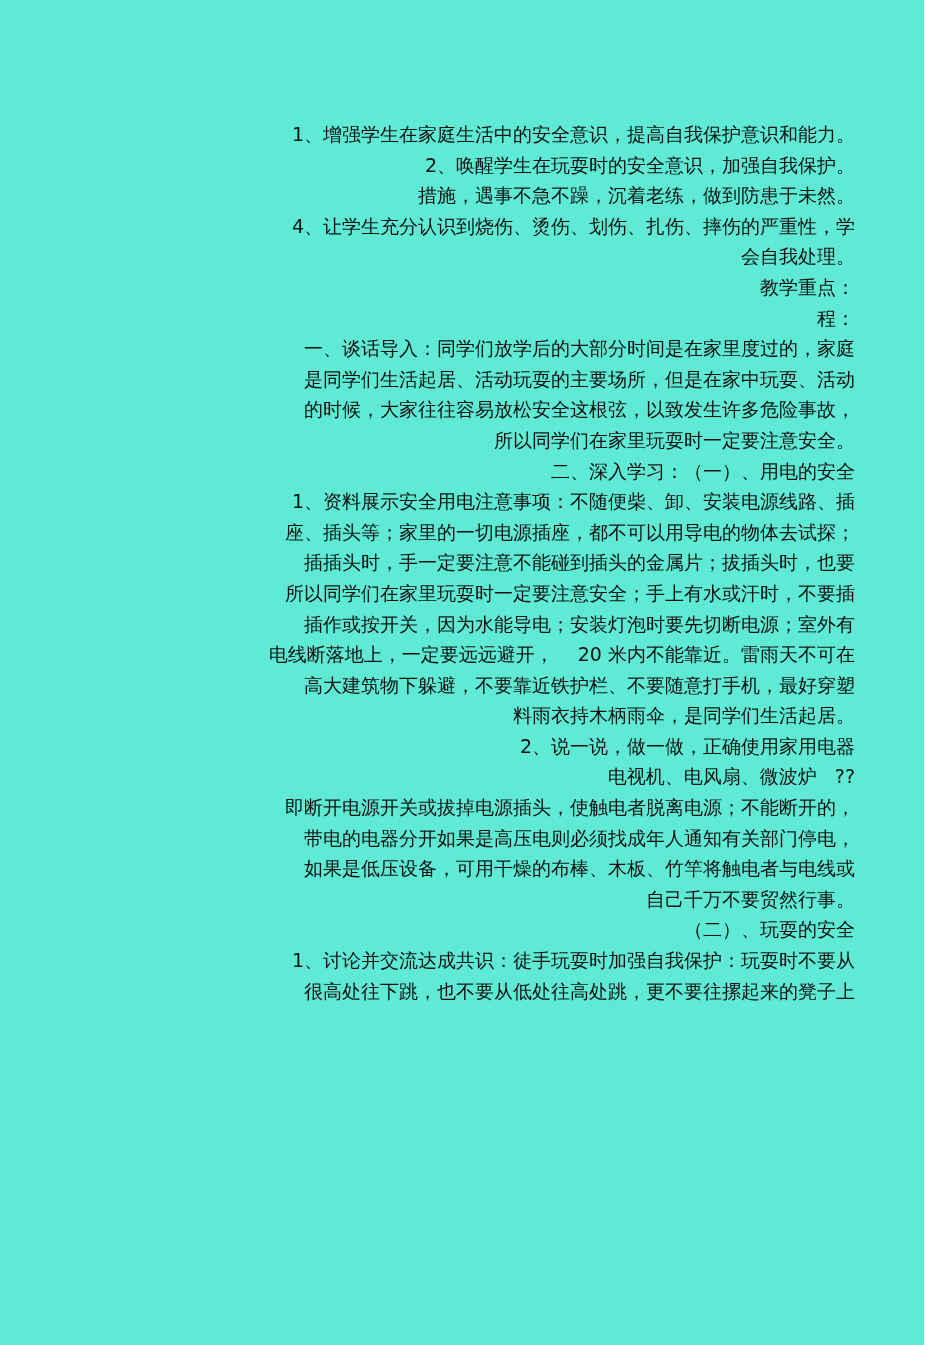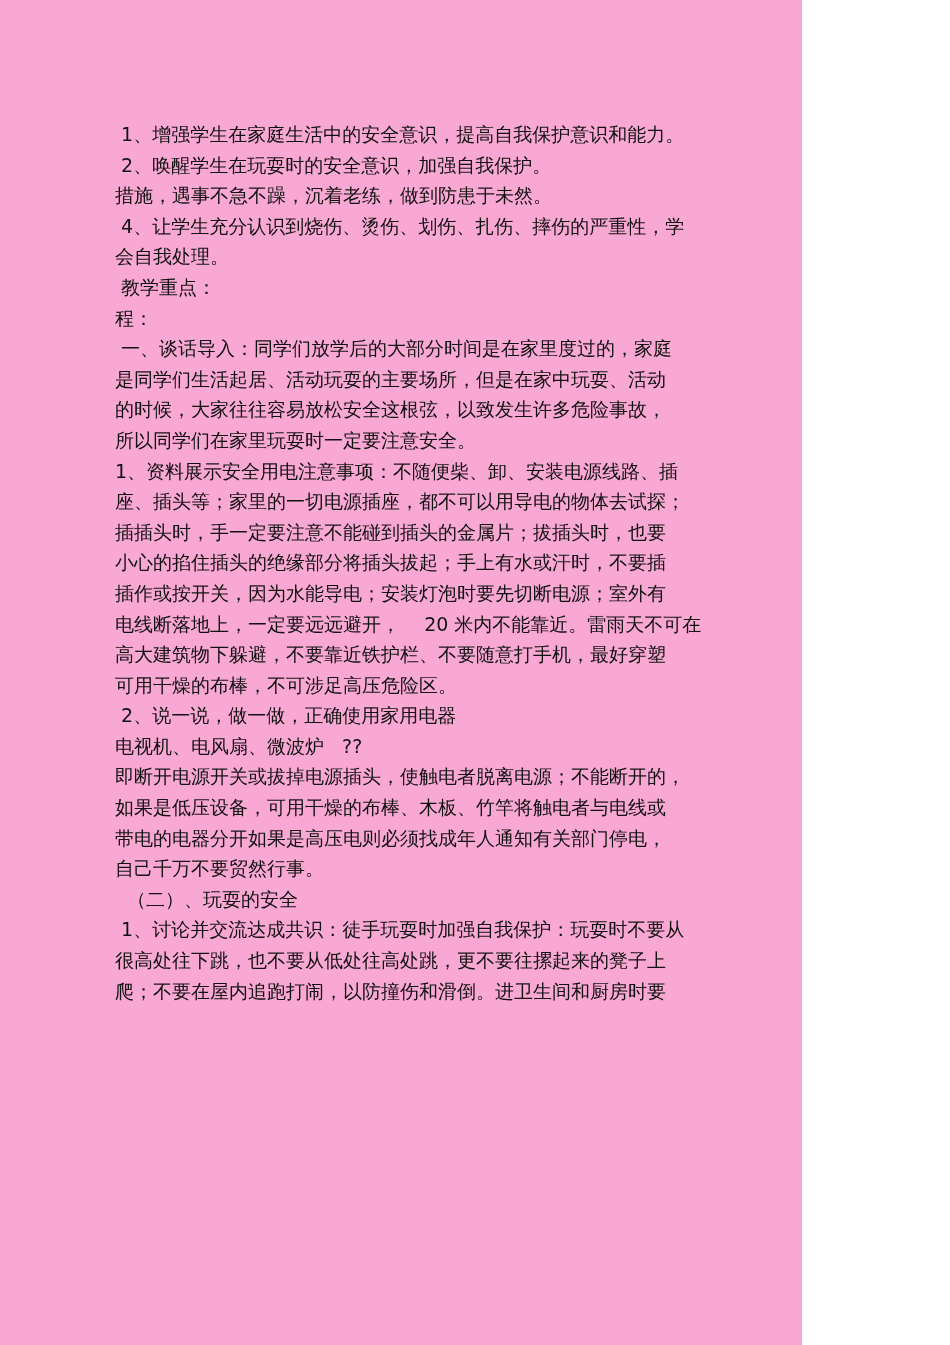--- a/index.html
+++ b/index.html
@@ -1,18 +1,18 @@
 <!DOCTYPE html>
 <html><head>
 <meta charset="utf-8">
 <style>
   html, body { margin: 0; padding: 0; background: #ffffff; }
   body { width: 950px; height: 1345px; position: relative; overflow: hidden; }
   .page {
-    position: absolute; left: 0; top: 0; width: 802px; height: 1345px; background: #f9a8d4;
+    position: absolute; left: 0; top: 0; width: 924px; height: 1345px; background: #5eead4; text-align: right;
   }
   .content {
     position: absolute; left: 115px; top: 119px; width: 740px;
     font-family: "DejaVu Sans", sans-serif;
     font-size: 19px; color: #111111;
   }
   .line {
     height: 30.6px; line-height: 30.6px; white-space: pre; letter-spacing: 0px;
   }
 </style>
@@ -25,32 +25,32 @@
     <div class="line"> 2、唤醒学生在玩耍时的安全意识，加强自我保护。</div>
     <div class="line">措施，遇事不急不躁，沉着老练，做到防患于未然。</div>
     <div class="line"> 4、让学生充分认识到烧伤、烫伤、划伤、扎伤、摔伤的严重性，学</div>
     <div class="line">会自我处理。</div>
     <div class="line"> 教学重点：</div>
     <div class="line">程：</div>
     <div class="line"> 一、谈话导入：同学们放学后的大部分时间是在家里度过的，家庭</div>
     <div class="line">是同学们生活起居、活动玩耍的主要场所，但是在家中玩耍、活动</div>
     <div class="line">的时候，大家往往容易放松安全这根弦，以致发生许多危险事故，</div>
     <div class="line">所以同学们在家里玩耍时一定要注意安全。</div>
+    <div class="line"> 二、深入学习：（一）、用电的安全</div>
     <div class="line">1、资料展示安全用电注意事项：不随便柴、卸、安装电源线路、插</div>
     <div class="line">座、插头等；家里的一切电源插座，都不可以用导电的物体去试探；</div>
     <div class="line">插插头时，手一定要注意不能碰到插头的金属片；拔插头时，也要</div>
-    <div class="line">小心的掐住插头的绝缘部分将插头拔起；手上有水或汗时，不要插</div>
+    <div class="line">所以同学们在家里玩耍时一定要注意安全；手上有水或汗时，不要插</div>
     <div class="line">插作或按开关，因为水能导电；安装灯泡时要先切断电源；室外有</div>
     <div class="line">电线断落地上，一定要远远避开，    20 米内不能靠近。雷雨天不可在</div>
     <div class="line">高大建筑物下躲避，不要靠近铁护栏、不要随意打手机，最好穿塑</div>
-    <div class="line">可用干燥的布棒，不可涉足高压危险区。</div>
+    <div class="line">料雨衣持木柄雨伞，是同学们生活起居。</div>
     <div class="line"> 2、说一说，做一做，正确使用家用电器</div>
     <div class="line">电视机、电风扇、微波炉   ??</div>
     <div class="line">即断开电源开关或拔掉电源插头，使触电者脱离电源；不能断开的，</div>
+    <div class="line">带电的电器分开如果是高压电则必须找成年人通知有关部门停电，</div>
     <div class="line">如果是低压设备，可用干燥的布棒、木板、竹竿将触电者与电线或</div>
-    <div class="line">带电的电器分开如果是高压电则必须找成年人通知有关部门停电，</div>
     <div class="line">自己千万不要贸然行事。</div>
     <div class="line">  （二）、玩耍的安全</div>
     <div class="line"> 1、讨论并交流达成共识：徒手玩耍时加强自我保护：玩耍时不要从</div>
     <div class="line">很高处往下跳，也不要从低处往高处跳，更不要往摞起来的凳子上</div>
-    <div class="line">爬；不要在屋内追跑打闹，以防撞伤和滑倒。进卫生间和厨房时要</div>
   </div>
 </div>
 
 </body></html>

